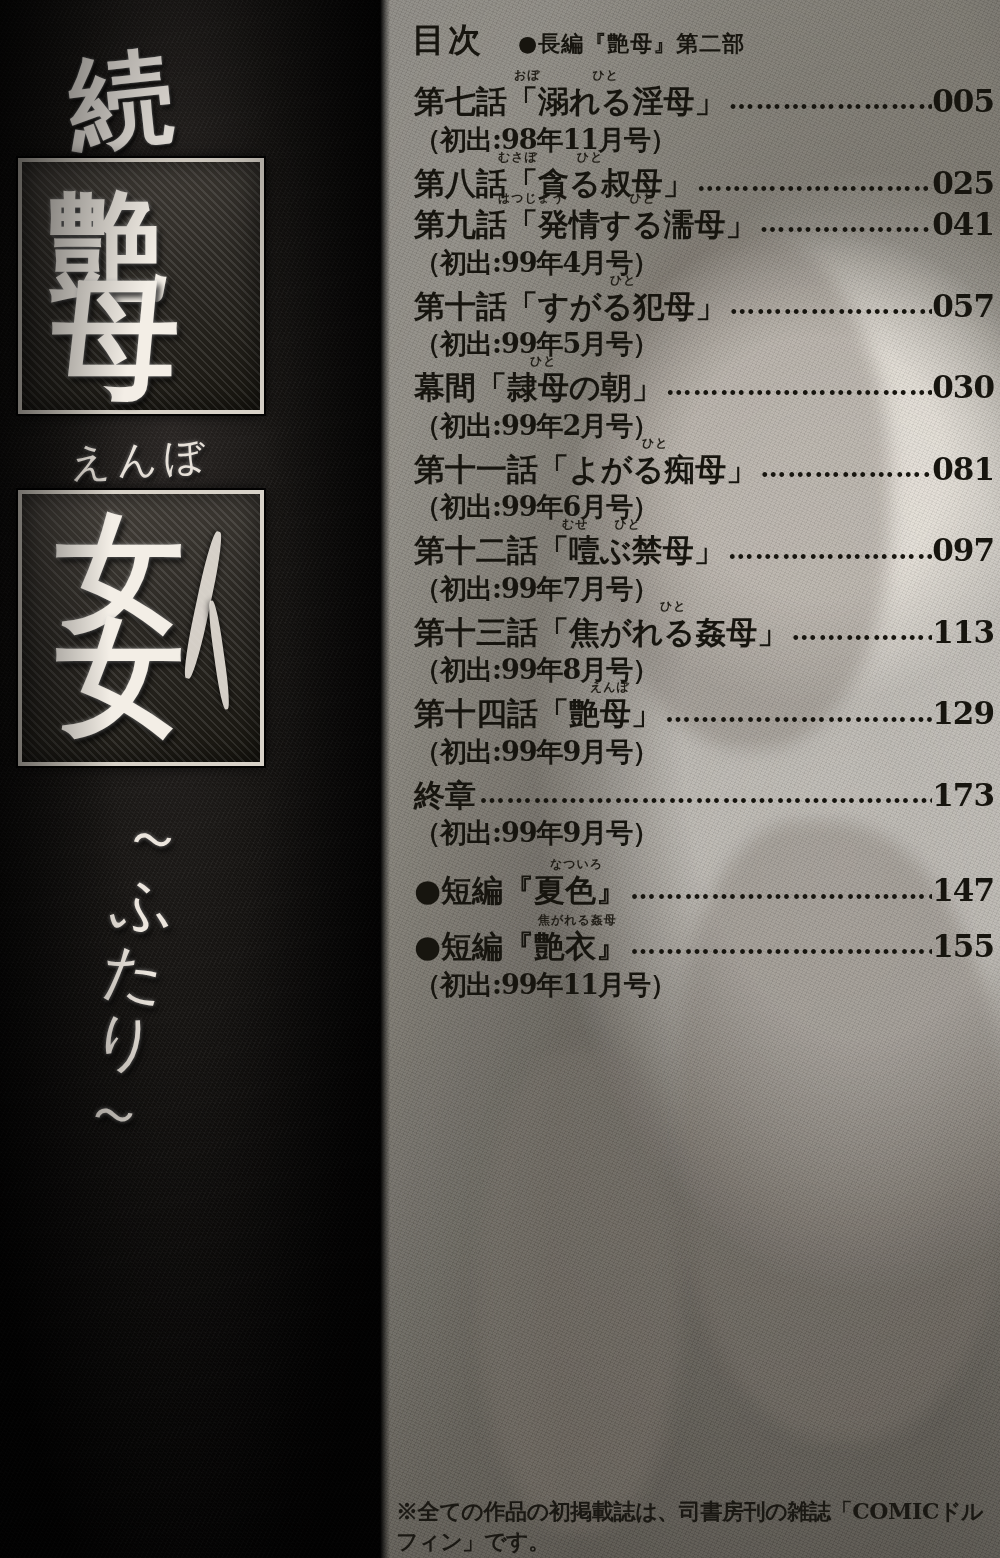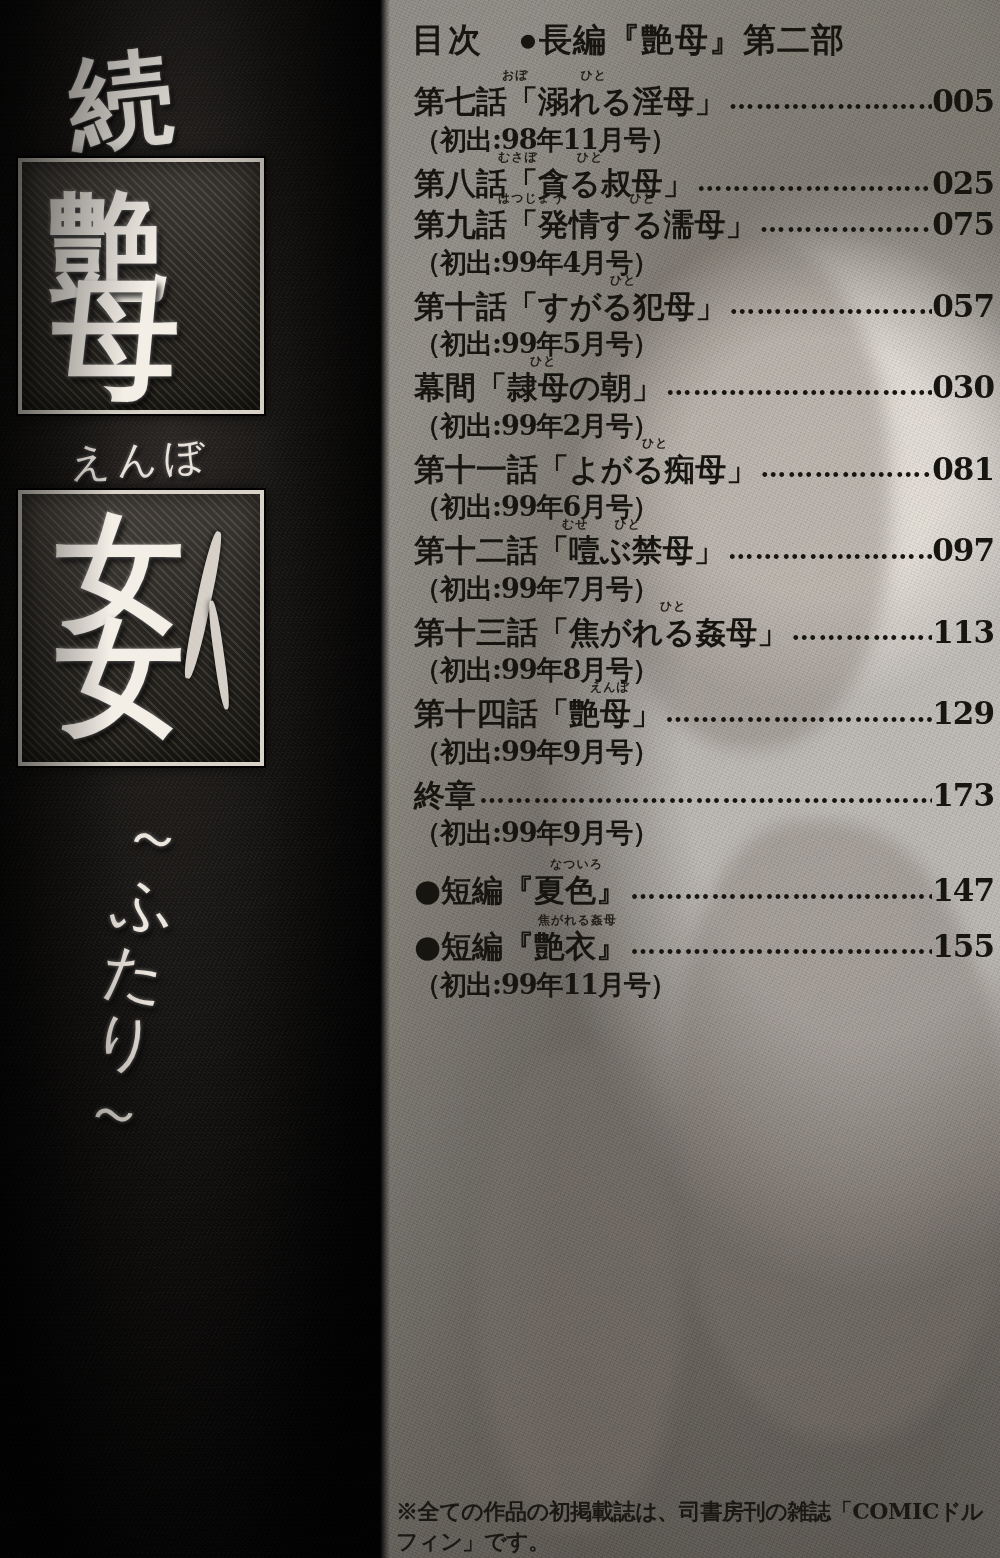--- a/index.html
+++ b/index.html
@@ -185,21 +185,21 @@
     font-family: "DejaVu Serif", "Liberation Serif", serif;
   }
   #toc-header {
     display: flex;
     align-items: baseline;
     gap: 34px;
     font-weight: bold;
     padding: 8px 0 0 18px;
   }
   #toc-title { font-size: 33px; letter-spacing: 3px; }
-  #toc-part { font-size: 33px; letter-spacing: 1px; font-family: Liberation Serif, serif; }
+  #toc-part { font-size: 22px; letter-spacing: 1px; }
 
   .entry { padding: 0 0 0 14px; }
   .entry-line {
     display: flex;
     align-items: flex-end;
     font-weight: bold;
     font-size: 31px;
     line-height: 1.05;
     white-space: nowrap;
     letter-spacing: 0px;
@@ -293,21 +293,21 @@
       <div id="toc-header">
         <div id="toc-title">目次</div>
         <div id="toc-part">●長編『艶母』第二部</div>
       </div>
 
       <div style="height:22px"></div>
 
       <div class="entry">
         <div class="entry-line top">
           <span class="entry-label">第七話「溺れる淫母」
-            <span class="ruby" style="left:88px">おぼ　　　　ひと</span>
+            <span class="ruby" style="left:100px">おぼ　　　　ひと</span>
           </span>
           <span class="dots">…………………………………………………………</span>
           <span class="page-num">005</span>
         </div>
         <div class="entry-sub">（初出:98年11月号）</div>
       </div>
 
       <div class="entry">
         <div class="entry-line top">
           <span class="entry-label">第八話「貪る叔母」
@@ -317,21 +317,21 @@
           <span class="page-num">025</span>
         </div>
       </div>
 
       <div class="entry">
         <div class="entry-line top">
           <span class="entry-label">第九話「発情する濡母」
             <span class="ruby" style="left:84px">はつじょう　　　　　ひと</span>
           </span>
           <span class="dots">…………………………………………………………</span>
-          <span class="page-num">075</span>
+          <span class="page-num">041</span>
         </div>
         <div class="entry-sub">（初出:99年4月号）</div>
       </div>
 
       <div class="entry">
         <div class="entry-line top">
           <span class="entry-label">第十話「すがる犯母」
             <span class="ruby" style="left:196px">ひと</span>
           </span>
           <span class="dots">…………………………………………………………</span>

